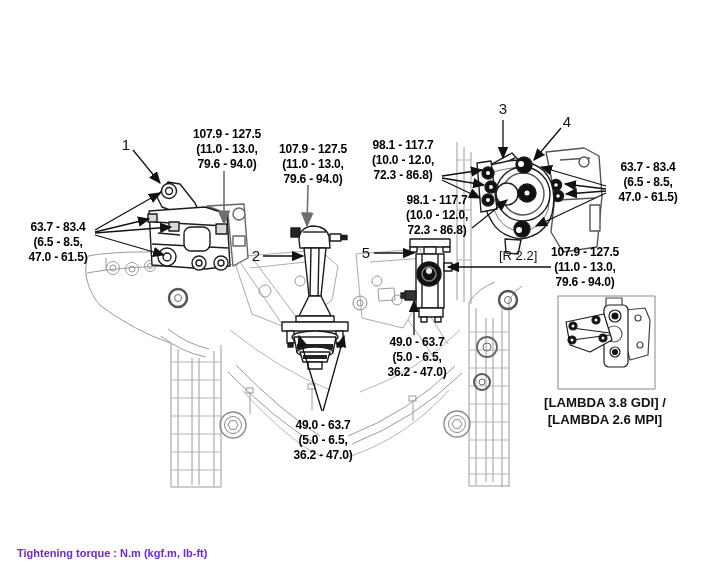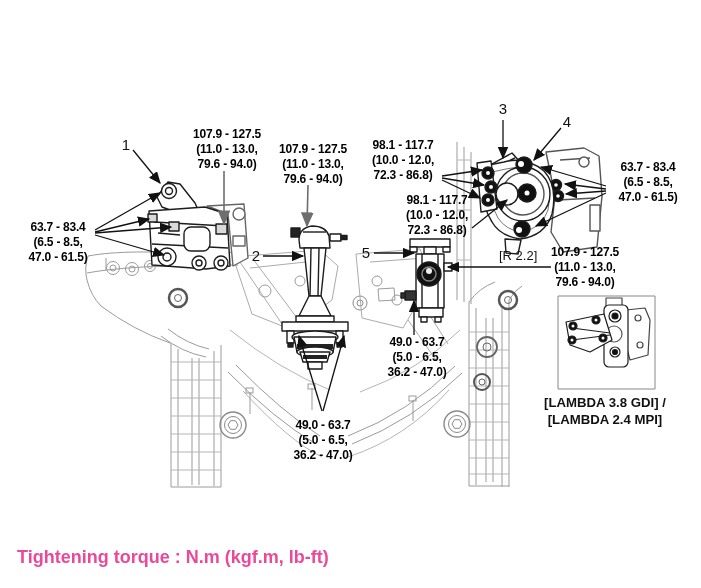--- a/index.html
+++ b/index.html
@@ -7,21 +7,21 @@
          font-family:"Liberation Sans",sans-serif;}
   #art{position:absolute;left:0;top:0;}
   .spec{position:absolute;font-weight:bold;font-size:12px;line-height:15px;
         letter-spacing:-0.2px;color:#000;text-align:center;white-space:nowrap;}
   .spec span{display:block;}
   .callout{position:absolute;font-size:15px;color:#111;width:16px;text-align:center;}
   .note{position:absolute;font-size:13px;color:#111;white-space:nowrap;}
   .inset-caption{position:absolute;font-size:13.2px;line-height:16.5px;color:#111;
         text-align:center;}
   .inset-caption span{display:block;}
-  .footer{position:absolute;font-weight:bold;font-size:18px;color:#ec4899;white-space:nowrap;}
+  .footer{position:absolute;font-weight:bold;font-size:11px;color:#6d28d9;white-space:nowrap;}
 </style>
 </head>
 <body>
 
 <div id="stage">
 
 <svg id="art" width="701" height="588" viewBox="0 0 701 588">
   <defs>
     <marker id="ah" markerWidth="10" markerHeight="8" refX="8.5" refY="4" orient="auto">
       <path d="M0,0 L9.5,4 L0,8 Z" fill="#111"></path>
@@ -291,17 +291,17 @@
 
   <div class="callout" style="left:118px;top:136px;">1</div>
   <div class="callout" style="left:248px;top:247px;">2</div>
   <div class="callout" style="left:495px;top:100px;">3</div>
   <div class="callout" style="left:559px;top:113px;">4</div>
   <div class="callout" style="left:358px;top:244px;">5</div>
 
   <div class="note" style="left:499px;top:248px;">[R 2.2]</div>
   <div class="inset-caption" style="left:538px;top:395px;width:134px;font-weight:bold;">
     <span>[LAMBDA 3.8 GDI] /</span>
-    <span>[LAMBDA 2.4 MPI]</span>
+    <span>[LAMBDA 2.6 MPI]</span>
   </div>
   <div class="footer" style="left:17px;top:547px;">Tightening torque : N.m (kgf.m, lb-ft)</div>
 
 </div>
 
 </body></html>

